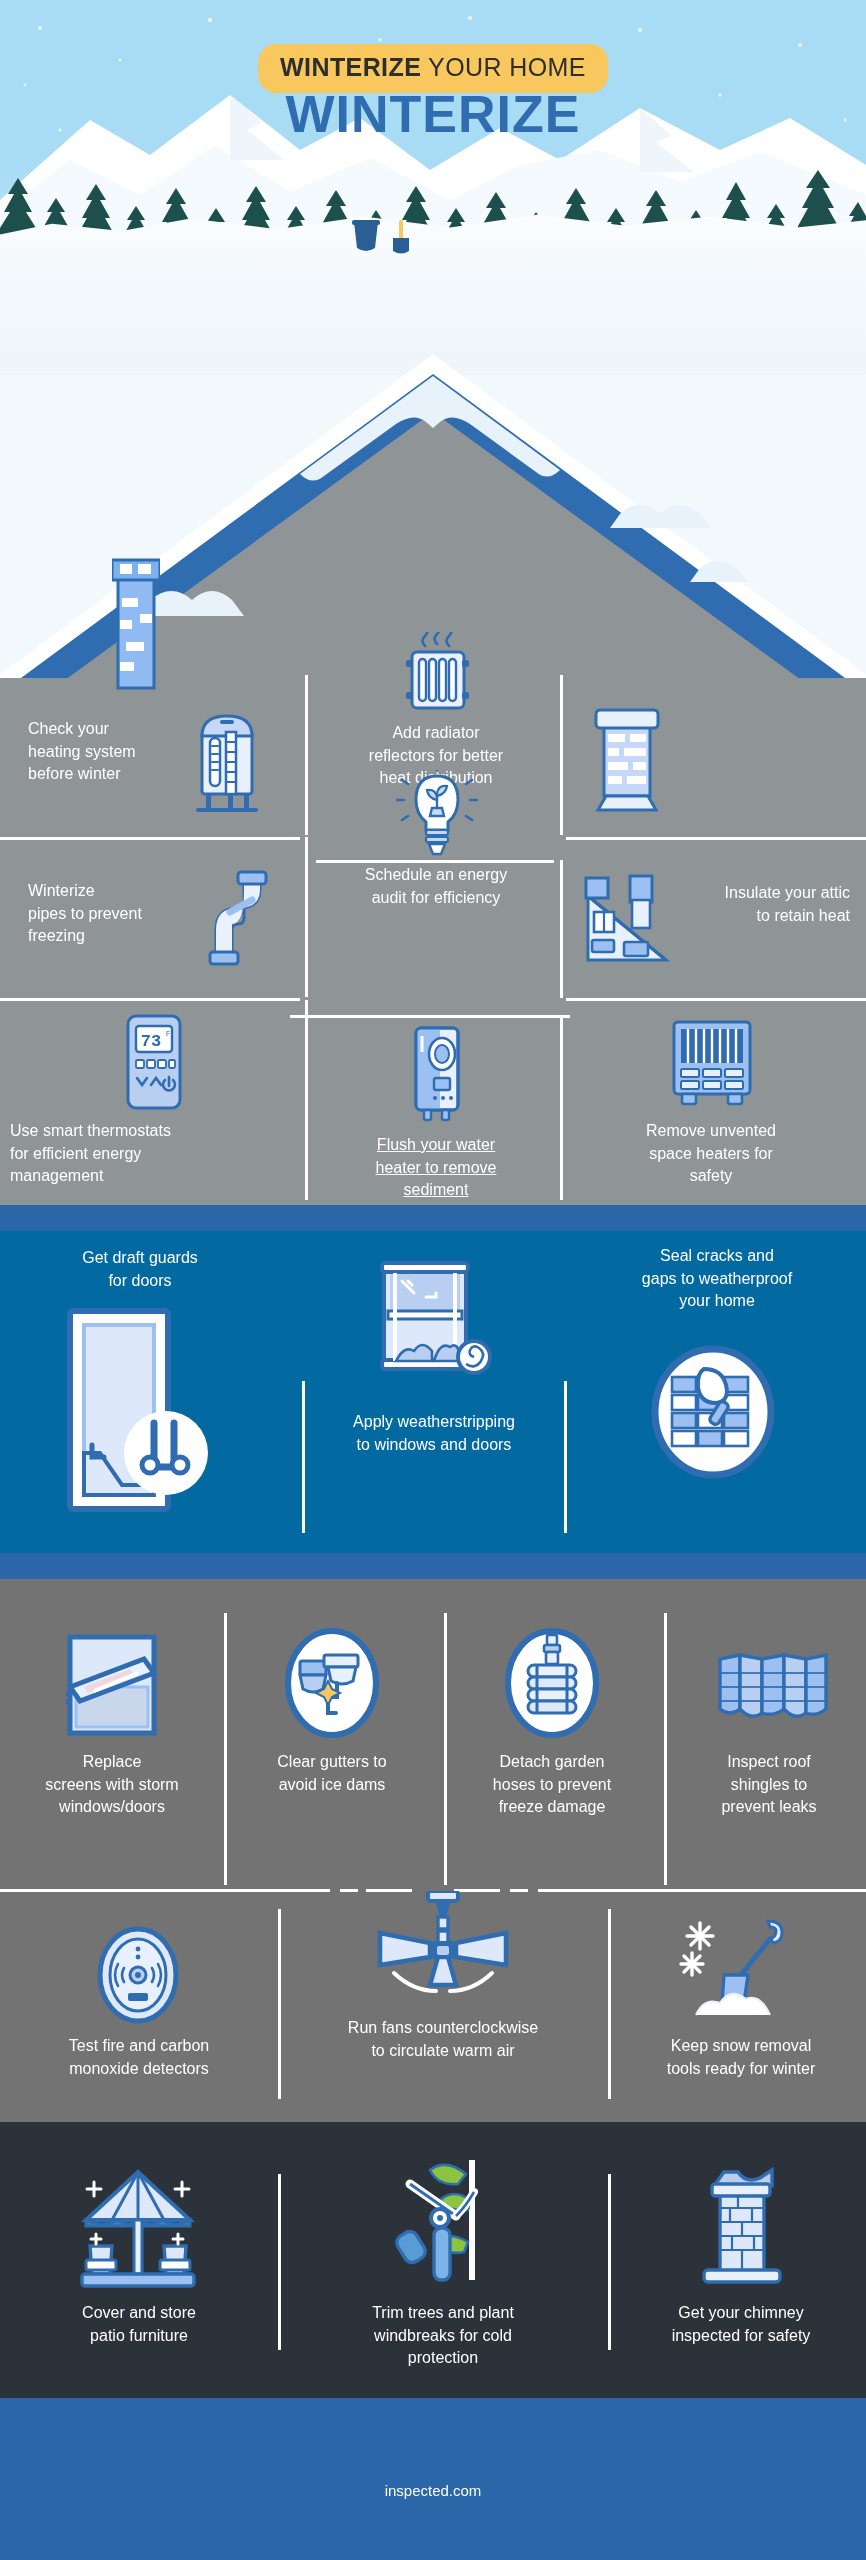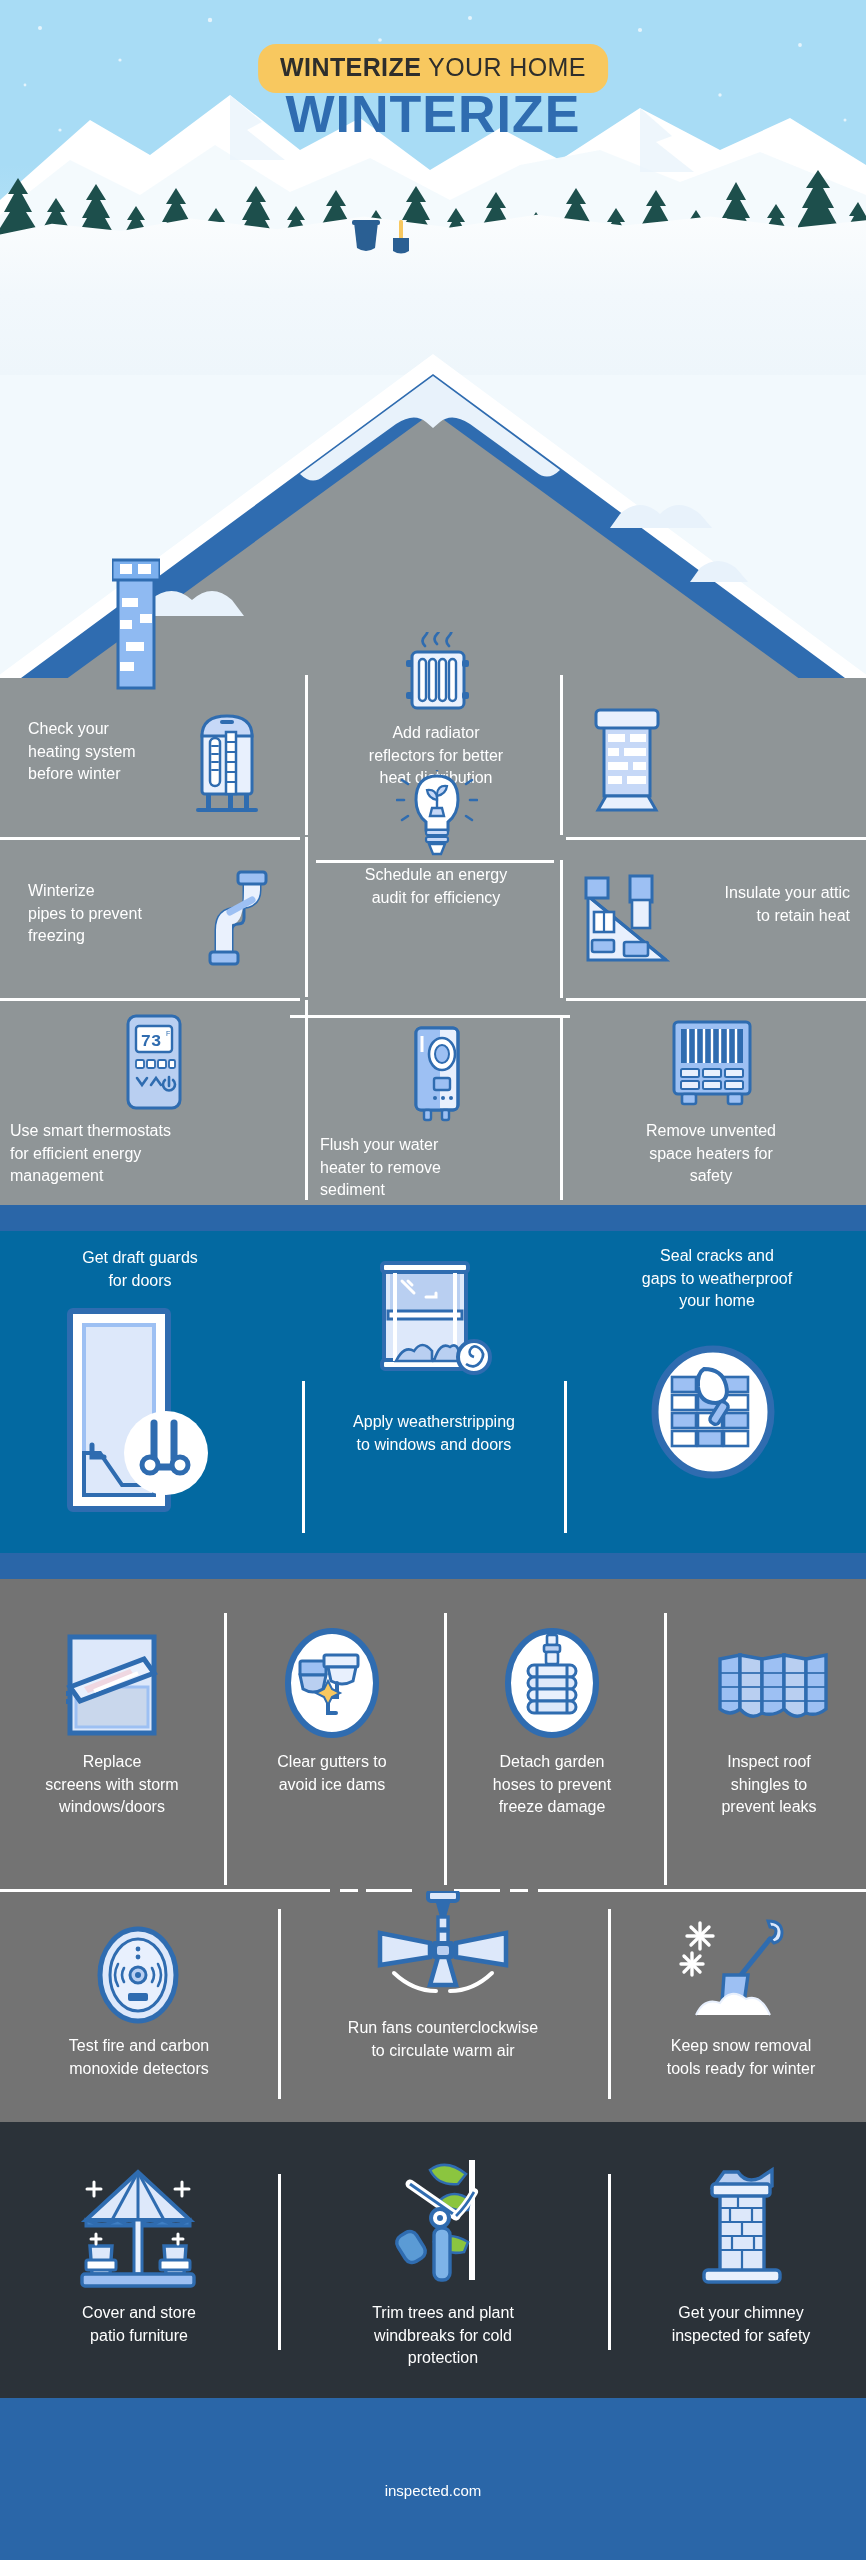--- a/index.html
+++ b/index.html
@@ -354,21 +354,21 @@
           <rect x="30" y="56" width="16" height="12" rx="2" fill="#9dc0f3" stroke="#2f6cb0" stroke-width="2.4"></rect>
           <g fill="#2f6cb0">
               <circle cx="31" cy="76" r="2"></circle>
               <circle cx="39" cy="76" r="2"></circle>
               <circle cx="47" cy="76" r="2"></circle>
             </g>
           <rect x="20" y="88" width="7" height="10" rx="2" fill="#9dc0f3" stroke="#2f6cb0" stroke-width="2.4"></rect>
           <rect x="38" y="88" width="7" height="10" rx="2" fill="#9dc0f3" stroke="#2f6cb0" stroke-width="2.4"></rect>
           <line x1="18" y1="14" x2="18" y2="30" stroke="#ffffff" stroke-width="3"></line>
         </svg>
-        <div class="lab" style="left:0; top:112px; width:232px; ">Flush your water<br>heater to remove<br>sediment</div>
+        <div class="lab" style="left:0; top:112px; width:232px; text-align:center;text-decoration:underline;">Flush your water<br>heater to remove<br>sediment</div>
       </div>
 
       <div class="tile" style="left:566px; top:716px; width:290px; height:180px;">
         <svg style="position:absolute; left:100px; top:0px; width:92px; height:94px;" viewBox="0 0 92 94">
           <rect x="8" y="6" width="76" height="72" rx="4" fill="#9dc0f3" stroke="#2f6cb0" stroke-width="3"></rect>
           <rect x="15" y="13" width="62" height="34" fill="#2f6cb0"></rect>
           <g stroke="#ffffff" stroke-width="2.4">
             <line x1="22" y1="13" x2="22" y2="47"></line>
               <line x1="30" y1="13" x2="30" y2="47"></line>
             <line x1="38" y1="13" x2="38" y2="47"></line>

